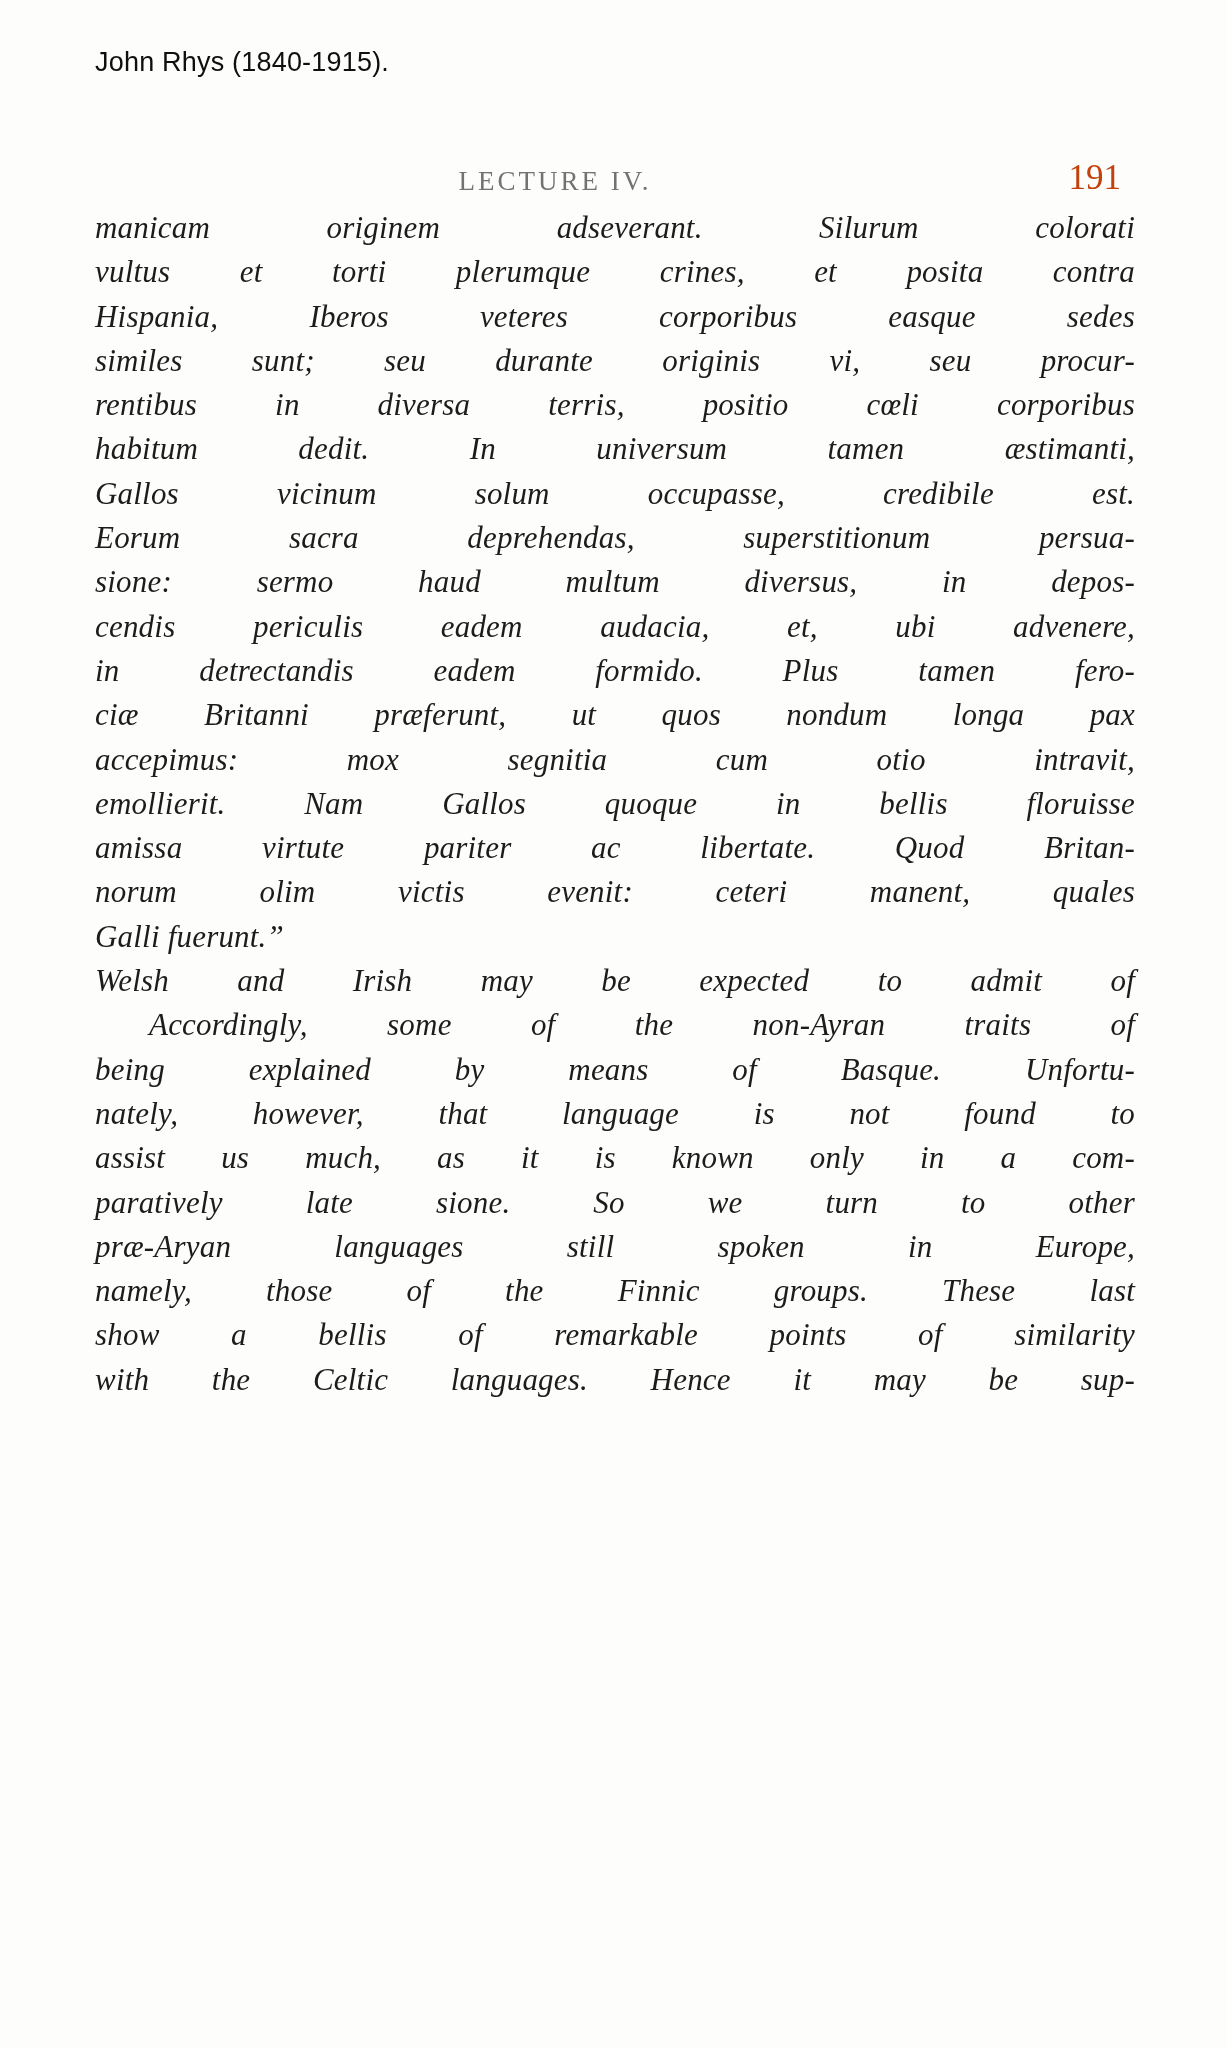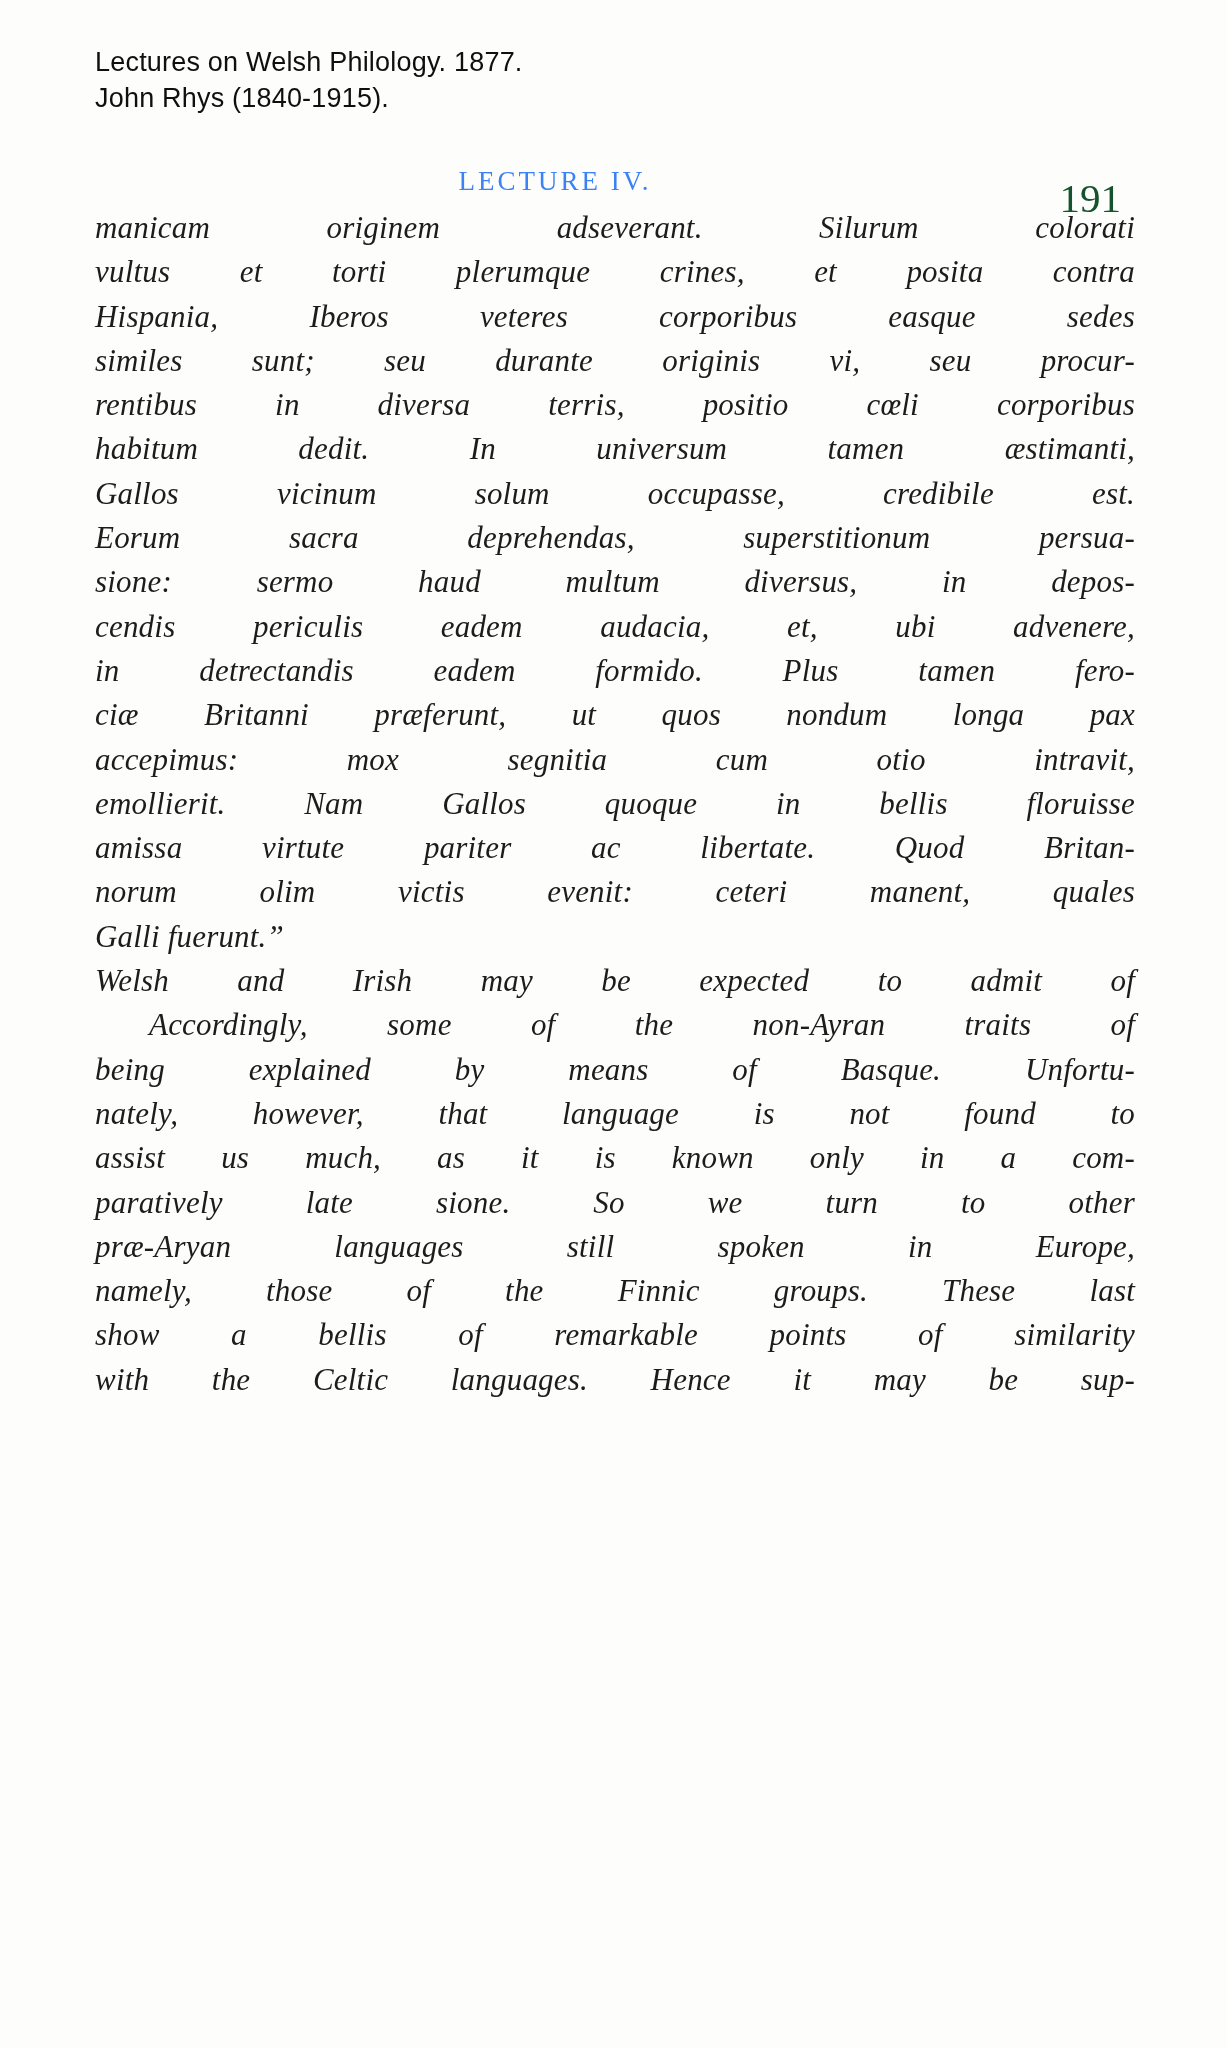--- a/index.html
+++ b/index.html
@@ -42,29 +42,29 @@
     height: 44px;
   }
   .rh-title {
     position: absolute;
     left: 0;
     right: 120px;
     text-align: center;
     font-size: 27px;
     letter-spacing: 3px;
     font-weight: 500;
-    color: #3b82f6;
+    color: #737373;
     top: 8px;
   }
   .rh-page {
     position: absolute;
     right: 14px;
-    top: 16px;
-    font-size: 41px;
-    color: #14532d;
+    top: 0;
+    font-size: 35px;
+    color: #c2410c;
   }
   
   .body-text {
     position: absolute;
     left: 95px;
     top: 206px;
     width: 1040px;
     font-size: 31px;
     line-height: 44.3px;
     letter-spacing: 0.2px;
@@ -83,21 +83,20 @@
   .line.indent {
     text-indent: 54px;
   }
 </style>
 </head>
 <body>
 
 <div class="page">
 
   <div class="annotation">
-    <div>Lectures on Welsh Philology. 1877.</div>
     <div>John Rhys (1840-1915).</div>
   </div>
 
   <div class="running-head">
     <span class="rh-title">LECTURE IV.</span>
     <span class="rh-page">191</span>
   </div>
 
   <div class="body-text" id="body-text">
       <div class="paragraph">

